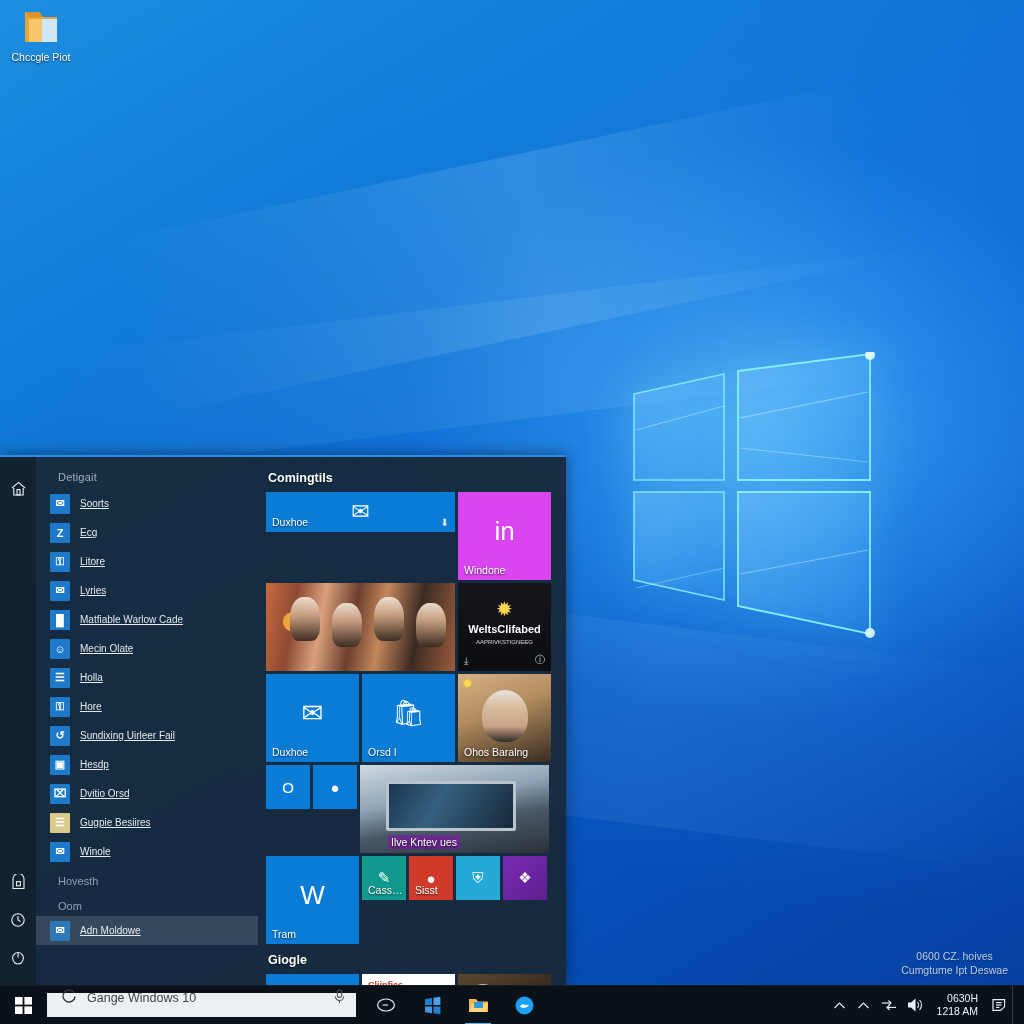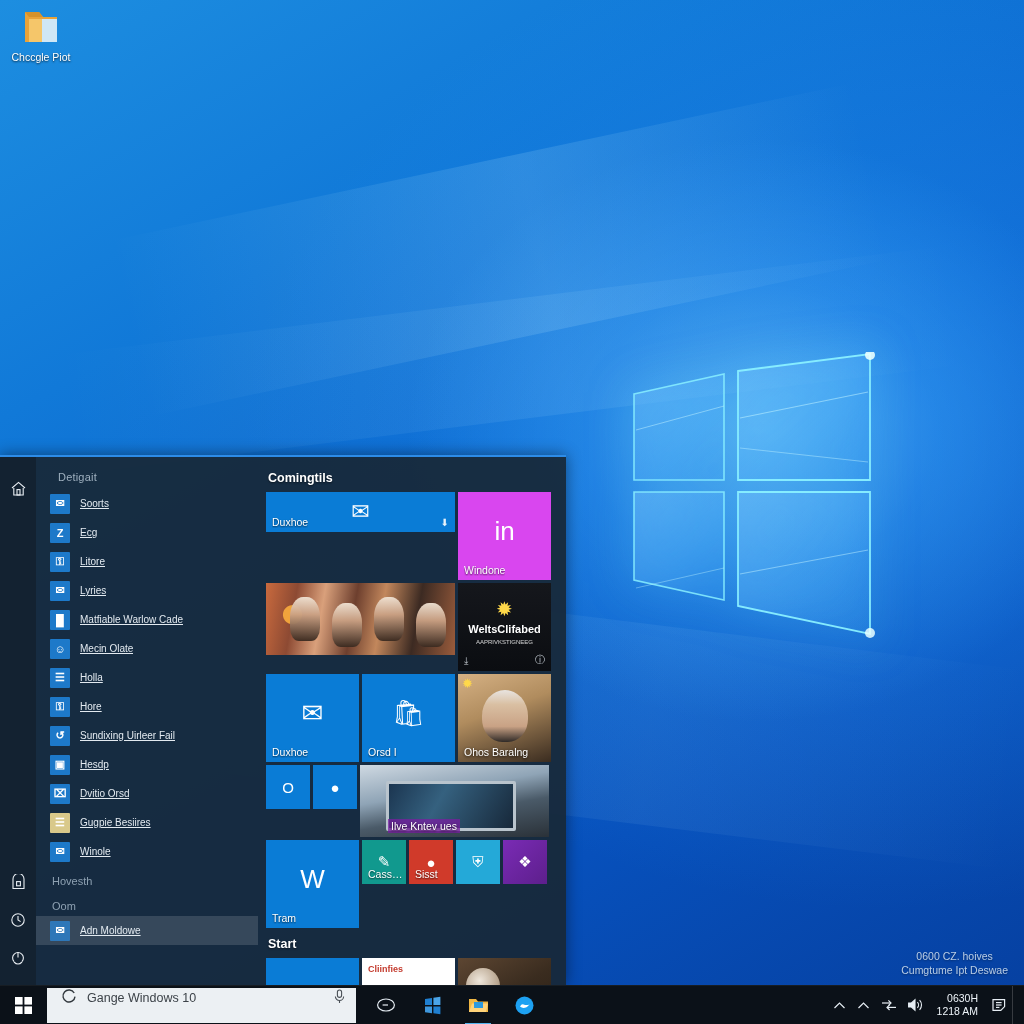--- a/index.html
+++ b/index.html
@@ -81,39 +81,39 @@
   .app-row.sel{ background:rgba(255,255,255,.14); }
   .app-ic{
     width:20px; height:20px; flex:0 0 20px; border-radius:1px;
     display:flex; align-items:center; justify-content:center;
     font-size:11px; color:#fff; font-weight:bold; overflow:hidden;
   }
   .app-lbl{
     color:#e3eaf0; font-size:10px; white-space:nowrap;
     overflow:hidden; text-overflow:ellipsis;text-decoration:underline;
   }
-  .sub-hdr{ color:#8ea1b2; font-size:11px; padding:9px 0 4px 16px; }
+  .sub-hdr{ color:#8ea1b2; font-size:11px; padding:9px 0 4px 22px; }
 
   
   #tiles{
     flex:1 1 auto; padding:14px 12px 0 8px; overflow:hidden; position:relative;
   }
   .tile-grp-title{
     color:#ffffff; font-size:12.5px; font-weight:bold; margin:0 0 7px 2px;
     text-shadow:0 1px 2px rgba(0,0,0,.5);
   }
   .tile-grp-title.second{ margin-top:9px; }
   .tile-grid{ display:flex; flex-wrap:wrap; gap:3px; width:292px; }
   .tile{
     position:relative; overflow:hidden; cursor:default;
     background:#0a7cd6; color:#fff;
   }
   .t-w2h1{ width:189px; height:40px; }
   .t-med { width:93px;  height:88px; }
-  .t-wide{ width:189px; height:72px; }
+  .t-wide{ width:189px; height:88px; }
   .t-sm  { width:44px;  height:44px; }
   .t-name{
     position:absolute; left:6px; bottom:4px; font-size:10.5px;
     text-shadow:0 1px 2px rgba(0,0,0,.7); white-space:nowrap;
     max-width:84%; overflow:hidden; text-overflow:ellipsis;
   }
   .t-badge{ position:absolute; right:6px; bottom:4px; font-size:10px; opacity:.9; }
   .t-center{ position:absolute; inset:0; display:flex; align-items:center; justify-content:center; }
 
   .photo{ background-size:cover; background-position:center; }
@@ -138,21 +138,21 @@
   #taskbar{
     position:absolute; left:0; bottom:0; width:1024px; height:39px;
     background:#0b1118; display:flex; align-items:center;
     border-top:1px solid rgba(255,255,255,.05);
   }
   #start-btn{
     width:47px; height:39px; display:flex; align-items:center; justify-content:center;
     cursor:default;
   }
   #search-box{
-    width:309px; height:35px; margin-left:0; background:#ecf0f3;
+    width:309px; height:24px; margin-left:0; background:#ecf0f3;
     display:flex; align-items:center; gap:10px; padding:0 10px 14px 14px;
     cursor:text;
   }
   #search-box .txt{ flex:1 1 auto; color:#3c4248; font-size:12.5px; }
   .tb-icons{ display:flex; align-items:center; gap:6px; margin-left:10px; }
   .tb-btn{
     width:40px; height:39px; display:flex; align-items:center; justify-content:center;
     position:relative; cursor:default;
   }
   .tb-btn.active::after{
@@ -387,21 +387,21 @@
             <div class="t-center" style="font-size: 15px; color: rgb(255, 255, 255); margin-top: 0px;">●</div>
             <div class="t-name">Sisst</div>
           </div>
           <div class="tile t-sm " style="background: rgb(36, 169, 216);">
             <div class="t-center" style="font-size: 15px; color: rgb(255, 255, 255); margin-top: 0px;">⛨</div>
           </div>
           <div class="tile t-sm ph-purple">
             <div class="t-center" style="font-size: 15px; color: rgb(255, 255, 255); margin-top: 0px;">❖</div>
           </div>
         </div>
-      <div class="tile-grp-title second">Start</div>
+      <div class="tile-grp-title second">Giogle</div>
       <div class="tile-grid" id="grid-1">
           <div class="tile t-med " style="background: rgb(10, 124, 214);">
             <div class="t-center" style="font-size: 26px; color: rgb(255, 255, 255); margin-top: -10px;">✉</div>
           </div>
           <div class="tile t-med ph-white">
             <div class="t-center" style="margin-top: 2px;"></div>
             <div style="position: absolute; left: 6px; top: 6px; font-size: 9px; color: rgb(196, 59, 46); font-weight: bold;">Cliinfies</div>
           </div>
           <div class="tile t-med photo ph-dog">
             <div style="position: absolute; left: 8px; top: 10px; width: 34px; height: 36px; border-radius: 50%; background: radial-gradient(circle at 40% 35%, rgb(239, 231, 220), rgb(184, 165, 143) 60%, rgb(85, 73, 60));"></div>

